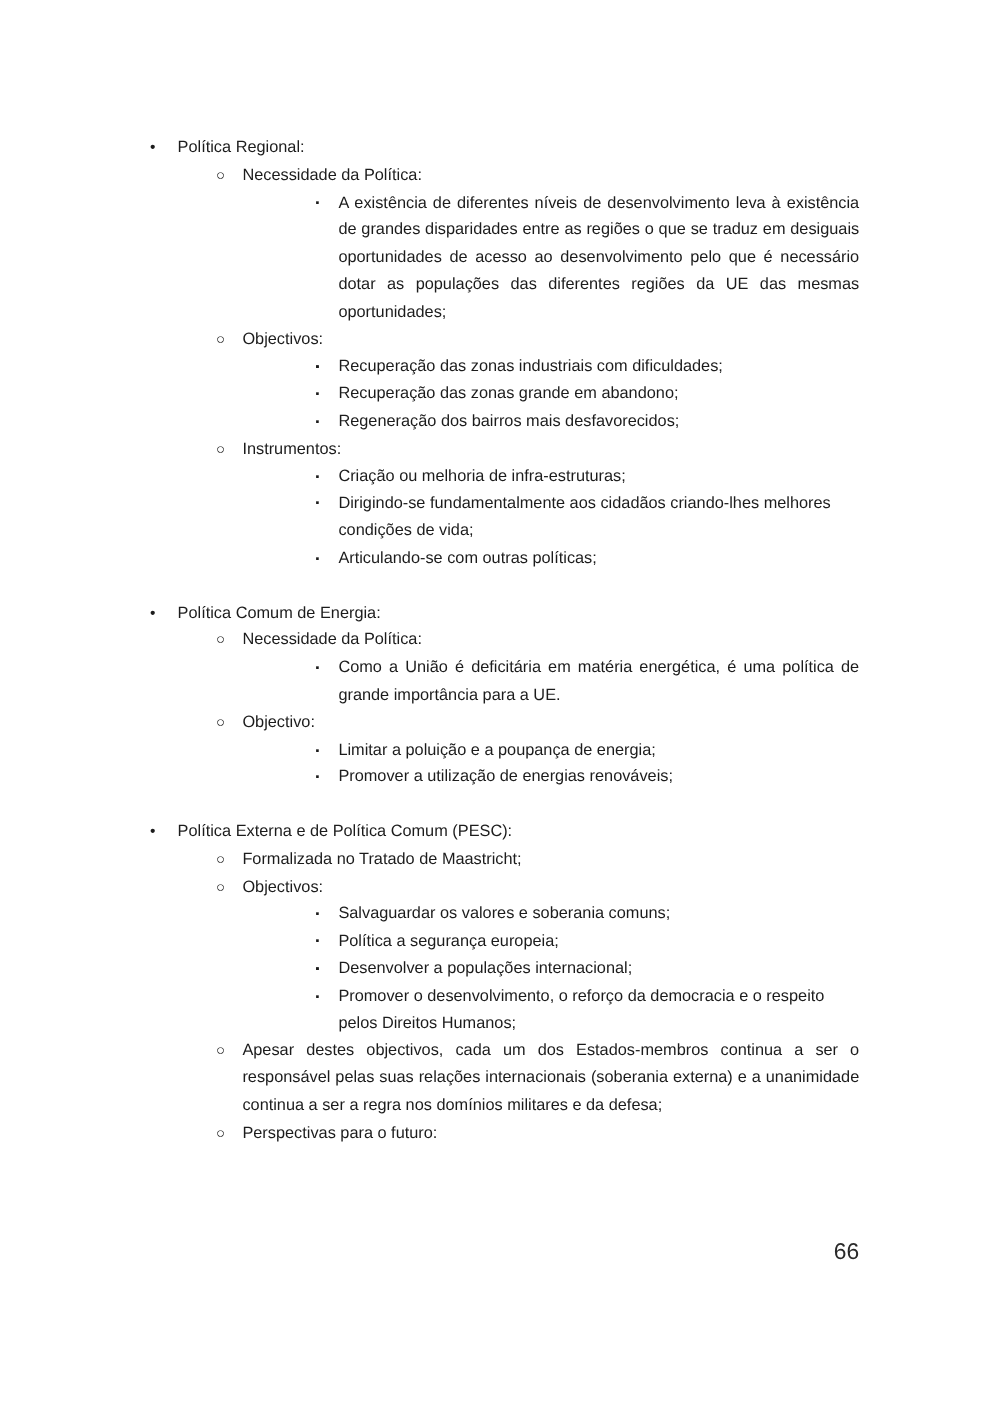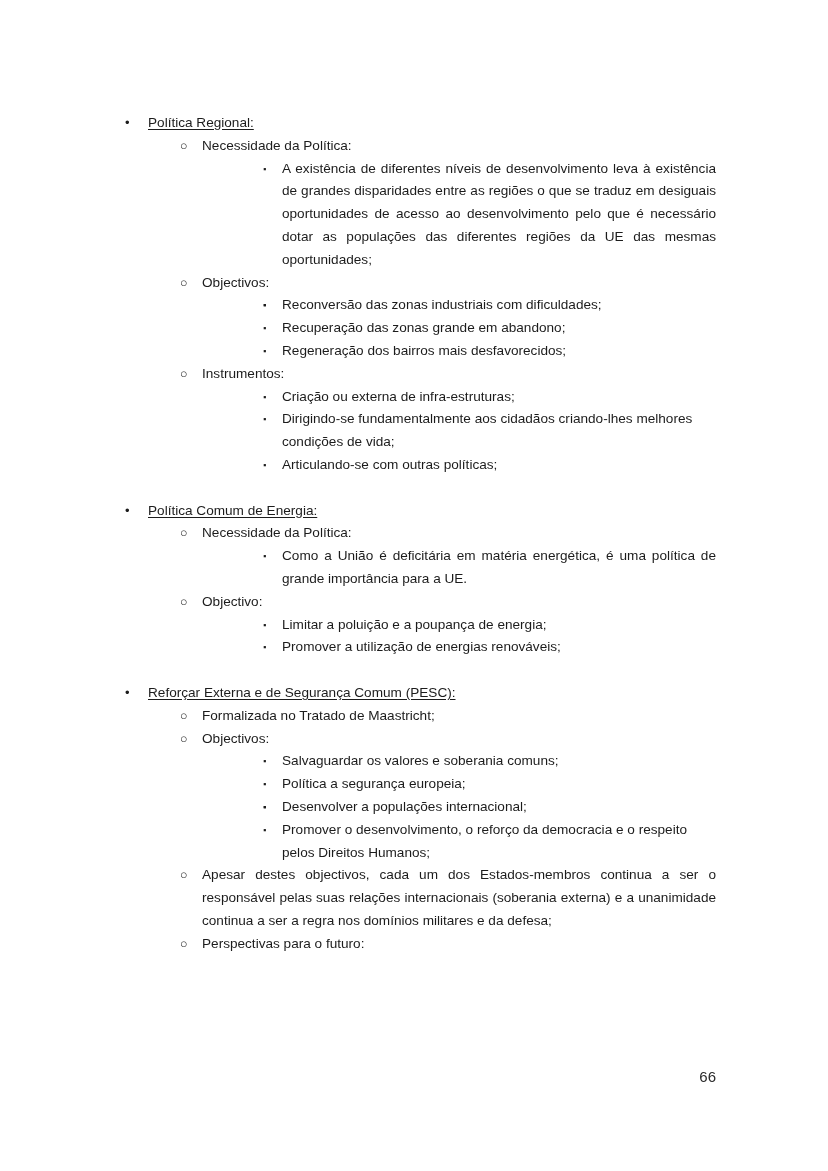--- a/index.html
+++ b/index.html
@@ -49,21 +49,20 @@
     margin-bottom: 0;
   }
   .lvl1 > li > .bullet {
     position: absolute;
     left: 9px;
     top: 0;
     font-size: 13px;
     line-height: 22.8px;
   }
   .lvl1 > li > .txt {
-    text-decoration: underline;
     text-underline-offset: 2px;
   }
 
   
   .lvl2 {
     margin-left: 26px;
   }
   .lvl2 > li {
     padding-left: 28px;
   }
@@ -99,65 +98,64 @@
   .section-gap {
     height: 22.8px;
   }
 
   .page-number {
     position: absolute;
     left: 0;
     top: 1033px;
     width: 716px;
     text-align: right;
-    font-size: 15px;
+    font-size: 19px;
     color: #2a2a2a;
-    margin-top: 35px;
   }
 </style>
 </head>
 <body>
 
 <div class="page">
   <div class="content">
     <ul class="lvl1" id="outline-root">
         <li><span class="bullet">•</span><span class="txt">Política Regional:</span><ul class="lvl2">
             <li><span class="bullet">○</span><span class="txt">Necessidade da Política:</span><ul class="lvl3">
                 <li class="just">
                   <span class="bullet">▪</span>
                   <span class="txt">A existência de diferentes níveis de desenvolvimento leva à existência de grandes disparidades entre as regiões o que se traduz em desiguais oportunidades de acesso ao desenvolvimento pelo que é necessário dotar as populações das diferentes regiões da UE das mesmas oportunidades;</span>
                 </li>
               </ul></li>
             <li><span class="bullet">○</span><span class="txt">Objectivos:</span><ul class="lvl3">
                 <li><span class="bullet">▪</span></li>
-                <li><span class="bullet">▪</span><span class="txt">Reconversão das zonas industriais com dificuldades;</span></li>
+                <li><span class="bullet">▪</span><span class="txt">Recuperação das zonas industriais com dificuldades;</span></li>
                 <li><span class="bullet">▪</span><span class="txt">Recuperação das zonas grande em abandono;</span></li>
                 <li><span class="bullet">▪</span><span class="txt">Regeneração dos bairros mais desfavorecidos;</span></li>
               </ul></li>
             <li><span class="bullet">○</span><span class="txt">Instrumentos:</span><ul class="lvl3">
-                <li><span class="bullet">▪</span><span class="txt">Criação ou externa de infra-estruturas;</span></li>
+                <li><span class="bullet">▪</span><span class="txt">Criação ou melhoria de infra-estruturas;</span></li>
                 <li><span class="bullet">▪</span><span class="txt">Dirigindo-se fundamentalmente aos cidadãos criando-lhes melhores condições de vida;</span></li>
                 <li><span class="bullet">▪</span><span class="txt">Articulando-se com outras políticas;</span></li>
               </ul></li>
           </ul></li>
         <li class="section-gap">&nbsp;</li>
         <li><span class="bullet">•</span><span class="txt">Política Comum de Energia:</span><ul class="lvl2">
             <li><span class="bullet">○</span><span class="txt">Necessidade da Política:</span><ul class="lvl3">
                 <li class="just">
                   <span class="bullet">▪</span>
                   <span class="txt">Como a União é deficitária em matéria energética, é uma política de grande importância para a UE.</span>
                 </li>
               </ul></li>
             <li><span class="bullet">○</span><span class="txt">Objectivo:</span><ul class="lvl3">
                 <li><span class="bullet">▪</span><span class="txt">Limitar a poluição e a poupança de energia;</span></li>
                 <li><span class="bullet">▪</span><span class="txt">Promover a utilização de energias renováveis;</span></li>
               </ul></li>
           </ul></li>
         <li class="section-gap">&nbsp;</li>
-        <li><span class="bullet">•</span><span class="txt">Reforçar Externa e de Segurança Comum (PESC):</span><ul class="lvl2">
+        <li><span class="bullet">•</span><span class="txt">Política Externa e de Política Comum (PESC):</span><ul class="lvl2">
             <li><span class="bullet">○</span><span class="txt">Formalizada no Tratado de Maastricht;</span></li>
             <li><span class="bullet">○</span><span class="txt">Objectivos:</span><ul class="lvl3">
                 <li><span class="bullet">▪</span><span class="txt">Salvaguardar os valores e soberania comuns;</span></li>
                 <li><span class="bullet">▪</span><span class="txt">Política a segurança europeia;</span></li>
                 <li><span class="bullet">▪</span></li>
                 <li><span class="bullet">▪</span><span class="txt">Desenvolver a populações internacional;</span></li>
                 <li><span class="bullet">▪</span><span class="txt">Promover o desenvolvimento, o reforço da democracia e o respeito pelos Direitos Humanos;</span></li>
               </ul></li>
             <li class="just">
               <span class="bullet">○</span>

